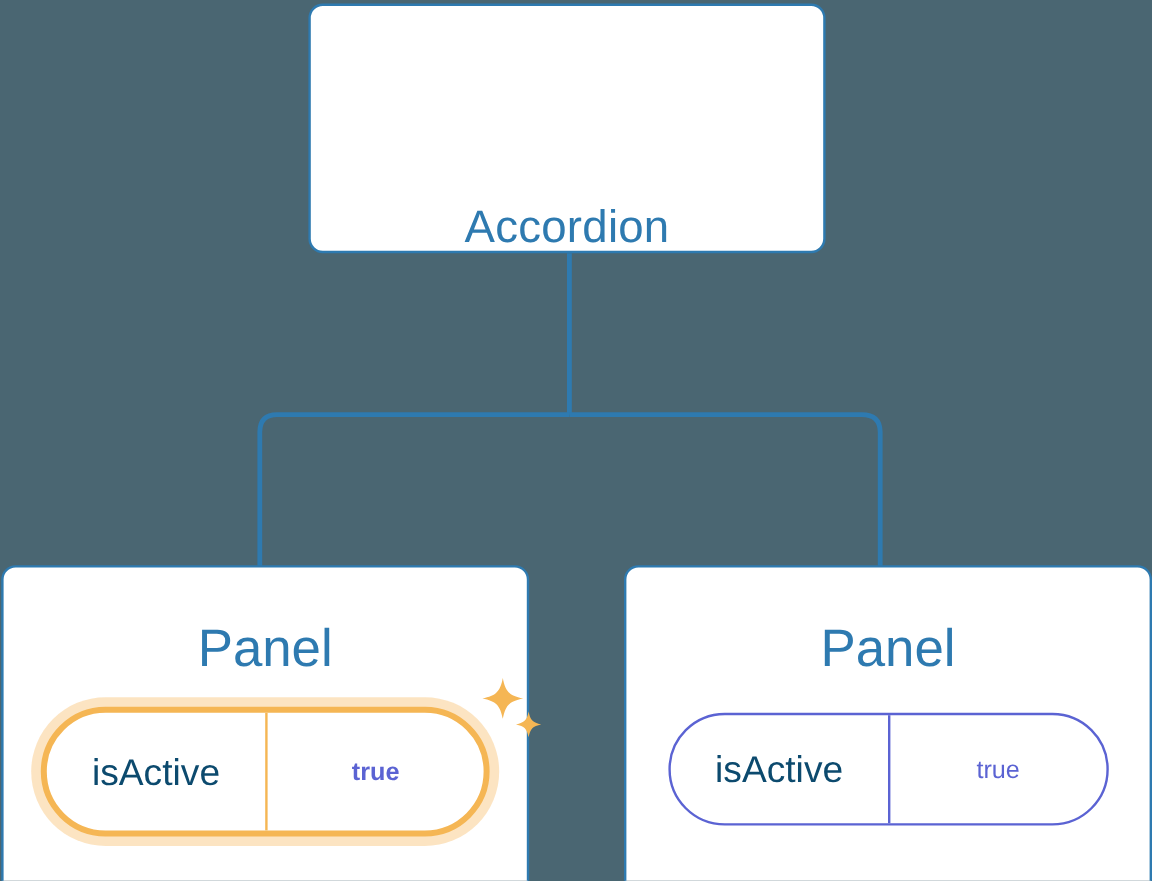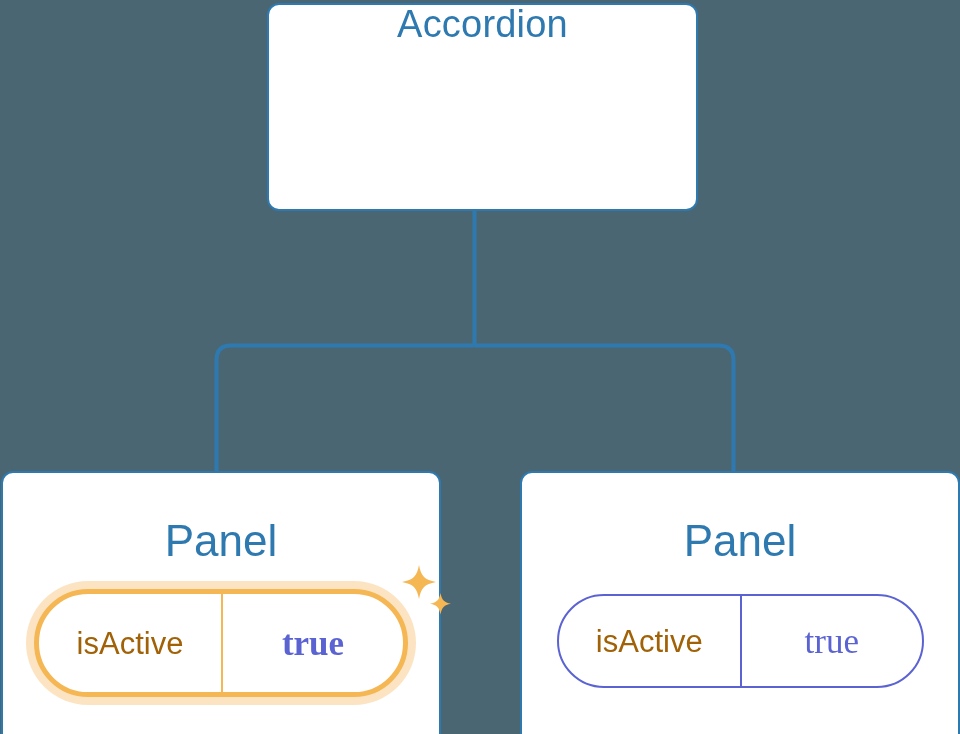--- a/index.html
+++ b/index.html
@@ -36,26 +36,26 @@
   
   .node {
     position: absolute;
     background: #ffffff;
     border: 2px solid #2e7ab0;
     border-radius: 12px;
     box-sizing: border-box;
   }
 
   .node-root {
-    left: 267px;
+    left: 257px;
     top: 3px;
     width: 431px;
     height: 208px;
     display: flex;
-    align-items: flex-start;
+    align-items: flex-end;
     justify-content: center;
   }
 
   .node-title-root {
     color: #2e7ab0;
     font-size: 38px;
     font-weight: 400;
     letter-spacing: 0.2px;
     line-height: 1;
   }
@@ -130,32 +130,31 @@
 
   .pill-cell {
     flex: 1 1 50%;
     display: flex;
     align-items: center;
     justify-content: center;
     box-sizing: border-box;
   }
 
   .pill-key {
-    color: #a16207;
+    color: #0c4a6e;
     font-size: 31px;
     font-weight: 400;
     line-height: 1;
   }
 
   .pill-val {
     color: #5b63d3;
-    font-size: 35px;
-    font-weight: 400;
-    line-height: 1;
-    font-family: Liberation Serif, serif;
+    font-size: 21px;
+    font-weight: 400;
+    line-height: 1;
   }
 
   .pill-plain .pill-cell + .pill-cell {
     border-left: 2px solid #5b63d3;
   }
 
   .pill-hot .pill-cell + .pill-cell {
     border-left: 2px solid #f5b654;
   }
 

